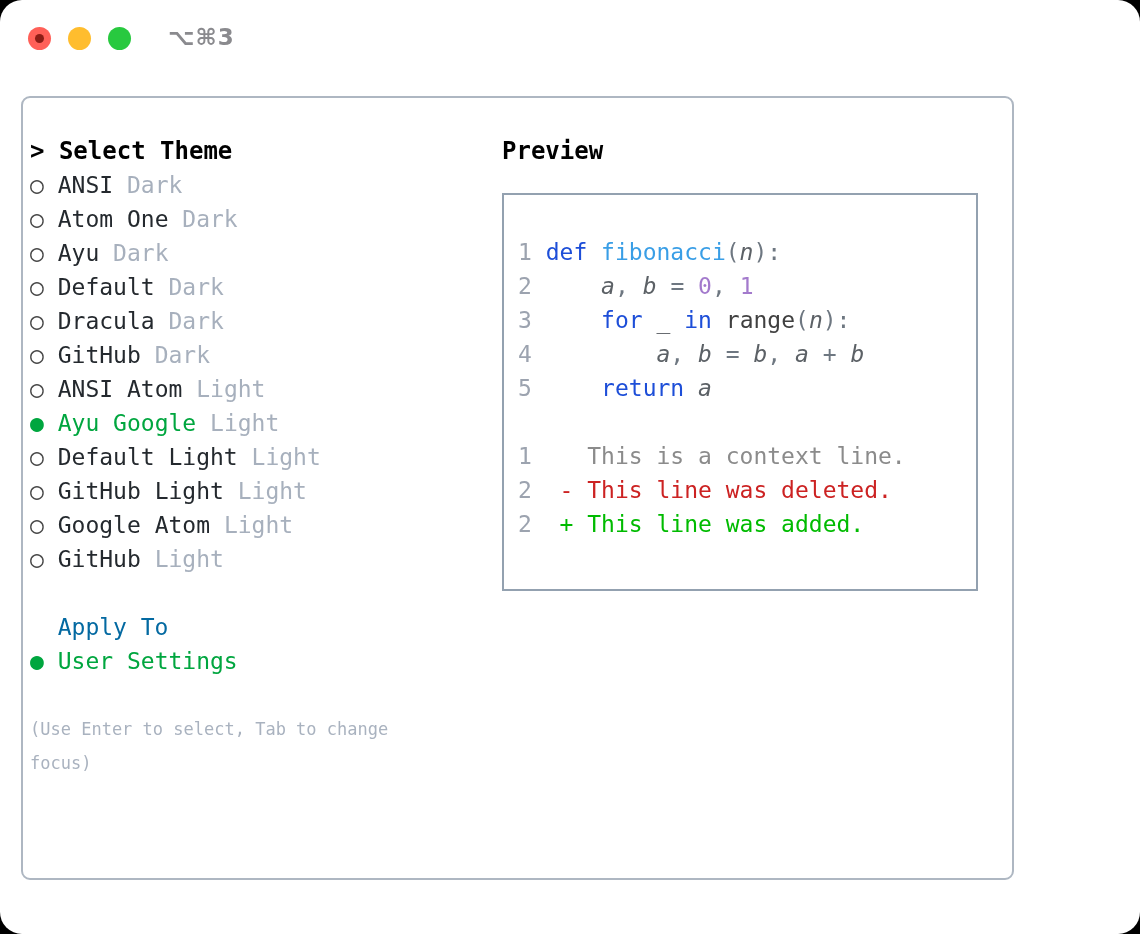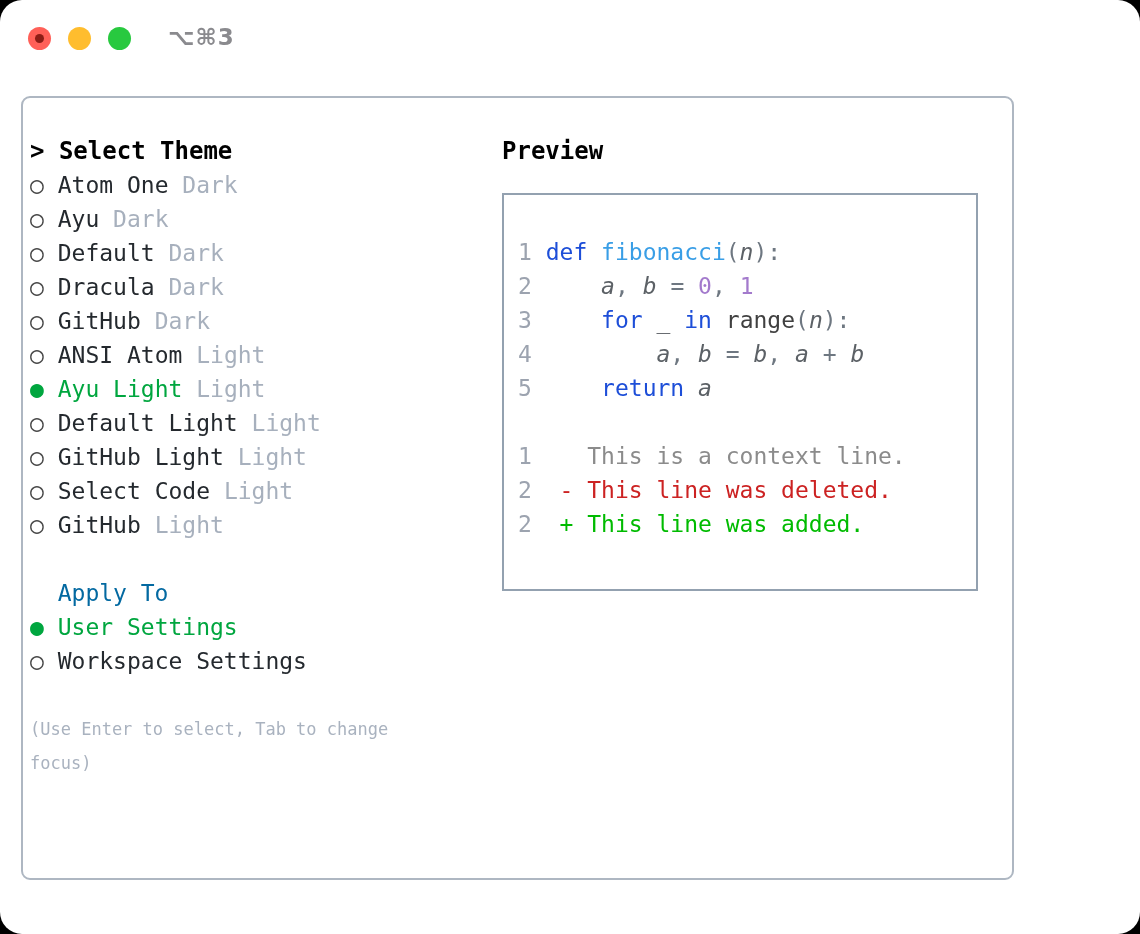--- a/index.html
+++ b/index.html
@@ -209,38 +209,38 @@
     <div id="shortcut">⌥⌘3</div>
   </div>
 
   <div id="panel">
 
     <div id="left-col">
 
       <div id="select-theme-header">&gt; Select Theme</div>
 
       <div id="theme-list">
+          <div class="theme-item"><span class="bullet">○</span><span class="name"> ANSI</span><span class="variant"> Dark</span></div>
           <div class="theme-item"><span class="bullet">○</span><span class="name"> Atom One</span><span class="variant"> Dark</span></div>
           <div class="theme-item"><span class="bullet">○</span><span class="name"> Ayu</span><span class="variant"> Dark</span></div>
           <div class="theme-item"><span class="bullet">○</span><span class="name"> Default</span><span class="variant"> Dark</span></div>
           <div class="theme-item"><span class="bullet">○</span><span class="name"> Dracula</span><span class="variant"> Dark</span></div>
           <div class="theme-item"><span class="bullet">○</span><span class="name"> GitHub</span><span class="variant"> Dark</span></div>
           <div class="theme-item"><span class="bullet">○</span><span class="name"> ANSI Atom</span><span class="variant"> Light</span></div>
-          <div class="theme-item selected"><span class="bullet">●</span><span class="name"> Ayu Light</span><span class="variant"> Light</span></div>
+          <div class="theme-item selected"><span class="bullet">●</span><span class="name"> Ayu Google</span><span class="variant"> Light</span></div>
           <div class="theme-item"><span class="bullet">○</span><span class="name"> Default Light</span><span class="variant"> Light</span></div>
           <div class="theme-item"><span class="bullet">○</span><span class="name"> GitHub Light</span><span class="variant"> Light</span></div>
-          <div class="theme-item"><span class="bullet">○</span><span class="name"> Select Code</span><span class="variant"> Light</span></div>
+          <div class="theme-item"><span class="bullet">○</span><span class="name"> Google Atom</span><span class="variant"> Light</span></div>
           <div class="theme-item"><span class="bullet">○</span><span class="name"> GitHub</span><span class="variant"> Light</span></div>
         </div>
 
       <div id="apply-block">
         <div id="apply-header">  Apply To</div>
         <div id="apply-list">
             <div class="apply-item selected"><span class="bullet">●</span><span class="name"> User Settings</span></div>
-            <div class="apply-item"><span class="bullet">○</span><span class="name"> Workspace Settings</span></div>
           </div>
       </div>
 
       <div id="hint">(Use Enter to select, Tab to change focus)</div>
     </div>
 
     <div id="right-col">
       <div id="preview-title">Preview</div>
 
       <div id="preview-box">

